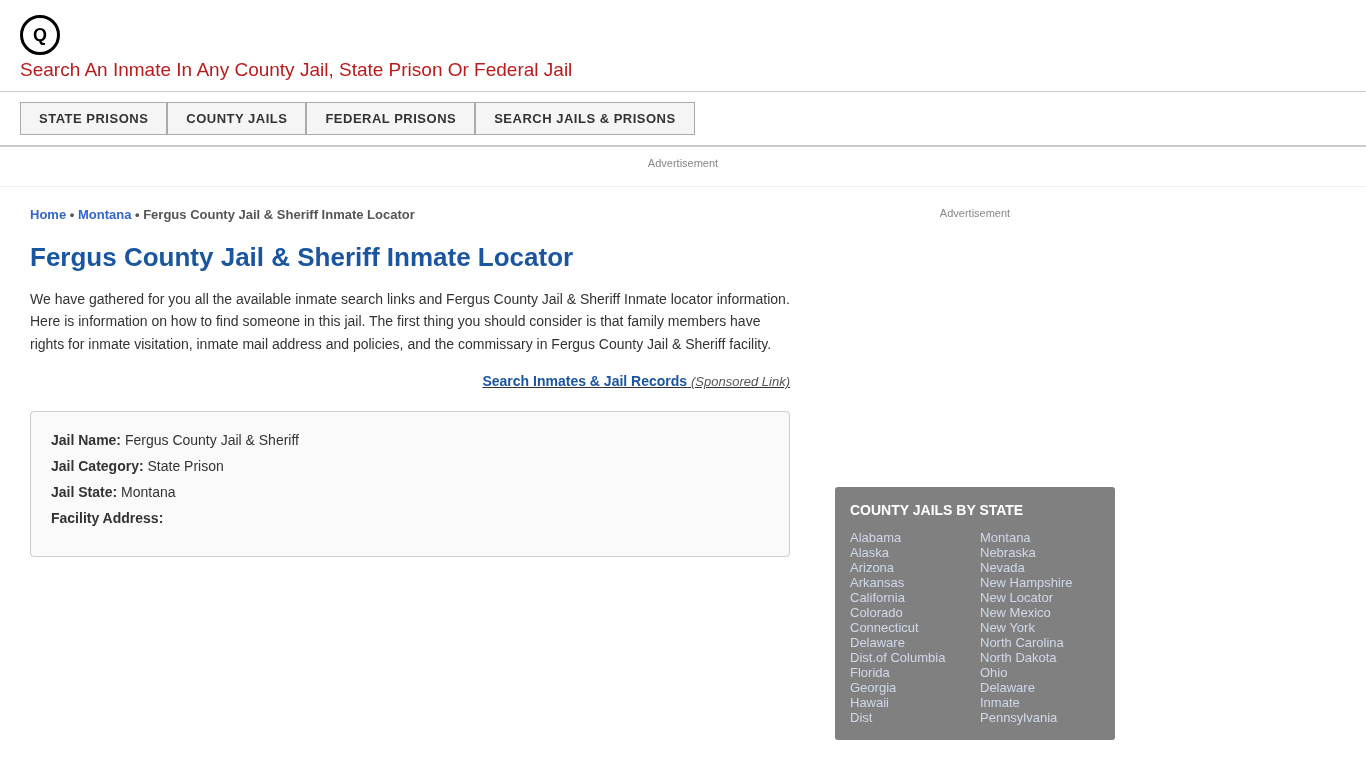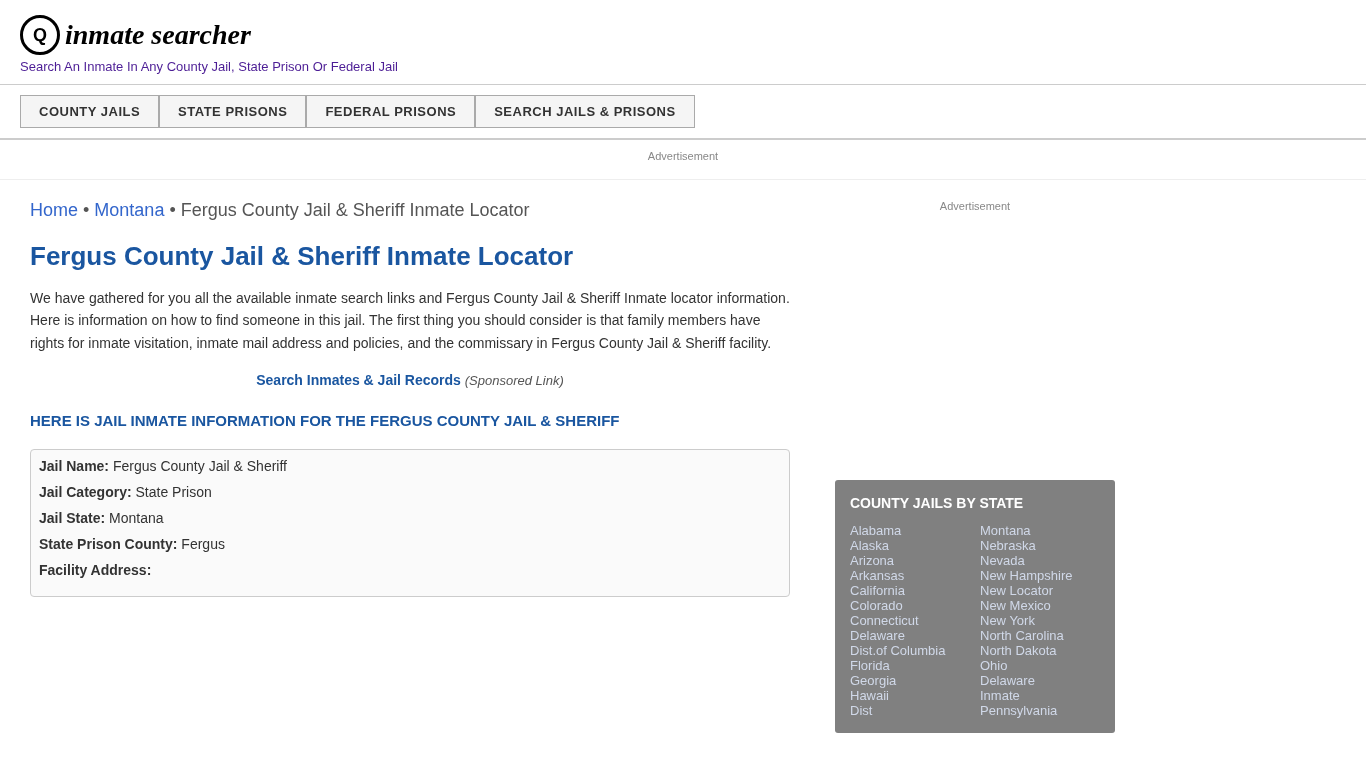--- a/index.html
+++ b/index.html
@@ -4,82 +4,81 @@
   <style>
     * { margin: 0; padding: 0; box-sizing: border-box; }
     body { font-family: Arial, sans-serif; font-size: 14px; color: #333; background: #fff; }
 
     
     #header { padding: 15px 20px 10px 20px; border-bottom: 1px solid #ccc; }
     #logo-area { display: flex; align-items: center; gap: 5px; }
     #logo-icon { width: 40px; height: 40px; border: 3px solid #000; border-radius: 50%; display: flex; align-items: center; justify-content: center; font-weight: bold; font-size: 18px; color: #000; background: #fff; }
     #logo-text { font-size: 28px; font-weight: bold; font-family: Georgia, serif; color: #000; }
     #logo-text span { font-style: italic; }
-    #tagline { font-size: 13px; color: #4c1d95; margin-top: 4px; }
+    #tagline { font-size: 19px; color: #b91c1c; margin-top: 4px; }
 
     
     #nav { padding: 10px 20px; display: flex; gap: 0; border-bottom: 2px solid #ccc; }
     .nav-btn { padding: 8px 18px; border: 1px solid #aaa; background: #f5f5f5; font-size: 13px; font-weight: bold; letter-spacing: 0.5px; color: #333; cursor: pointer; text-transform: uppercase; }
 
     
     #ad-banner { text-align: center; padding: 10px; font-size: 11px; color: #888; border-bottom: 1px solid #eee; min-height: 40px; }
 
     
     #main-layout { display: flex; }
     #content { flex: 1; padding: 20px 30px; max-width: 820px; }
     #sidebar { width: 310px; padding: 10px 15px; flex-shrink: 0; }
 
     
-    #breadcrumb { font-size: 18px; margin-bottom: 20px; }
+    #breadcrumb { font-size: 13px; margin-bottom: 20px; font-weight: bold; }
     #breadcrumb a { color: #3366cc; text-decoration: none; }
     #breadcrumb span { color: #555; }
 
     
     #page-title { font-size: 26px; color: #1a56a0; font-weight: bold; margin-bottom: 15px; }
 
     
     #description { font-size: 14px; line-height: 1.6; color: #333; margin-bottom: 18px; }
 
     
-    #search-link { text-align: center; margin-bottom: 22px; }
+    #search-link { text-align: right; margin-bottom: 22px; text-decoration: underline; }
     #search-link a { color: #1a56a0; font-weight: bold; text-decoration: none; font-size: 14px; }
     #search-link .sponsored { font-style: italic; color: #555; font-size: 13px; }
 
     
     #info-heading { color: #1a56a0; font-weight: bold; font-size: 15px; text-transform: uppercase; margin-bottom: 18px; line-height: 1.4; }
 
     
-    #jail-info-box { border: 1px solid #ccc; border-radius: 4px; padding: 8px; background: #fafafa; }
+    #jail-info-box { border: 1px solid #ccc; border-radius: 4px; padding: 20px; background: #fafafa; }
     .info-row { margin-bottom: 10px; font-size: 14px; }
     .info-label { font-weight: bold; }
     .info-value { font-weight: normal; color: #333; }
     #address-block { margin-top: 4px; padding-left: 16px; font-size: 14px; line-height: 1.6; }
 
     
     #sidebar-ad { text-align: center; font-size: 11px; color: #888; min-height: 280px; display: flex; align-items: flex-start; justify-content: center; padding-top: 10px; }
     #state-list-box { background: #808080; border-radius: 3px; padding: 15px; margin-top: 10px; }
     #state-list-title { color: #fff; font-weight: bold; font-size: 14px; text-transform: uppercase; margin-bottom: 12px; }
     #state-columns { display: flex; gap: 10px; }
     .state-col { display: flex; flex-direction: column; gap: 0; flex: 1; }
     .state-link { color: #d0d8e8; font-size: 13px; cursor: pointer; text-decoration: none; }
   </style>
 </head>
 <body>
 
 <div id="header">
   <div id="logo-area">
     <div id="logo-icon">Q</div>
-    <div id="logo-text"><span style="font-style:italic;font-family:Georgia,serif;font-size:28px;font-weight:bold;">inmate searcher</span></div>
   </div>
   <div id="tagline">Search An Inmate In Any County Jail, State Prison Or Federal Jail</div>
 </div>
 
 <div id="nav">
+  <button class="nav-btn">STATE PRISONS</button>
   <button class="nav-btn">COUNTY JAILS</button>
-  <button class="nav-btn">STATE PRISONS</button>
   <button class="nav-btn">FEDERAL PRISONS</button>
   <button class="nav-btn">SEARCH JAILS &amp; PRISONS</button>
 </div>
 
 <div id="ad-banner">
   <span>Advertisement</span>
 </div>
 
 <div id="main-layout">
 
@@ -95,38 +94,33 @@
 
     <h1 id="page-title">Fergus County Jail &amp; Sheriff Inmate Locator</h1>
 
     <p id="description">We have gathered for you all the available inmate search links and Fergus County Jail &amp; Sheriff Inmate locator information. Here is information on how to find someone in this jail. The first thing you should consider is that family members have rights for inmate visitation, inmate mail address and policies, and the commissary in Fergus County Jail &amp; Sheriff facility.</p>
 
     <div id="search-link">
       <a href="#">Search Inmates &amp; Jail Records</a>
       <span class="sponsored"> </span><span class="sponsored">(Sponsored Link)</span>
     </div>
 
-    <div id="info-heading">HERE IS JAIL INMATE INFORMATION FOR THE FERGUS COUNTY JAIL &amp; SHERIFF</div>
 
     <div id="jail-info-box">
       <div class="info-row">
         <span class="info-label">Jail Name:</span>
         <span class="info-value">Fergus County Jail &amp; Sheriff</span>
       </div>
       <div class="info-row">
         <span class="info-label">Jail Category:</span>
         <span class="info-value">State Prison</span>
       </div>
       <div class="info-row">
         <span class="info-label">Jail State:</span>
         <span class="info-value">Montana</span>
-      </div>
-      <div class="info-row">
-        <span class="info-label">State Prison County:</span>
-        <span class="info-value">Fergus</span>
       </div>
       <div class="info-row">
         <div class="info-label">Facility Address:</div>
       </div>
     </div>
 
   </div>
 
   <div id="sidebar">
 

